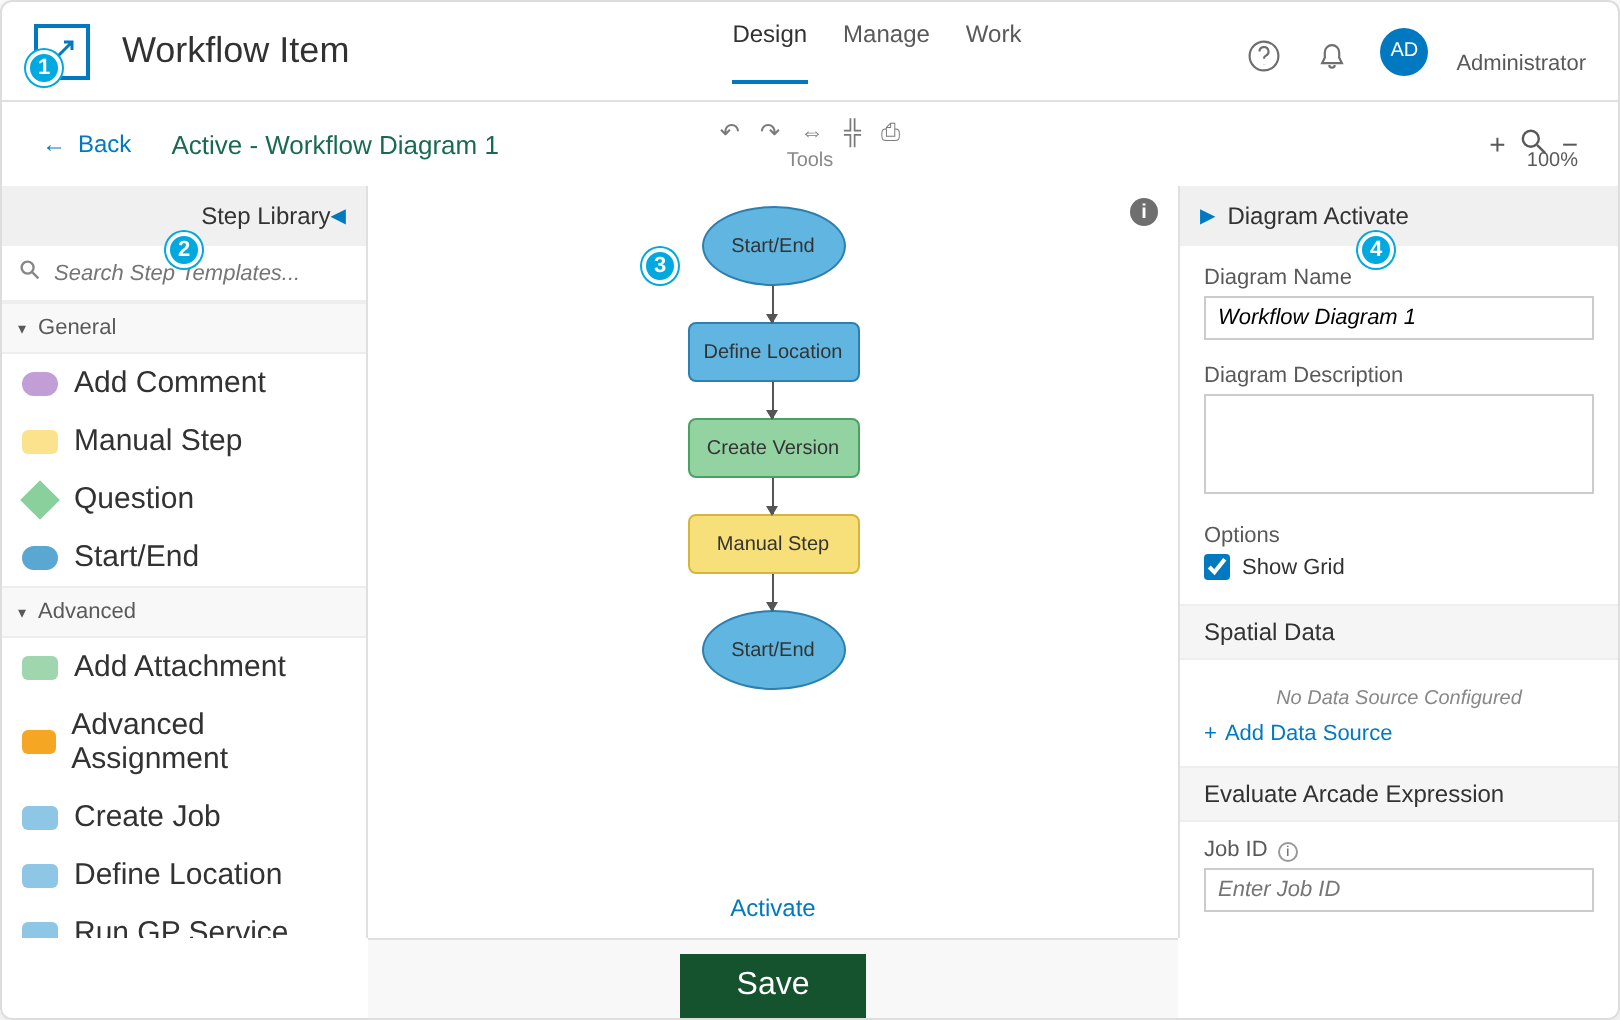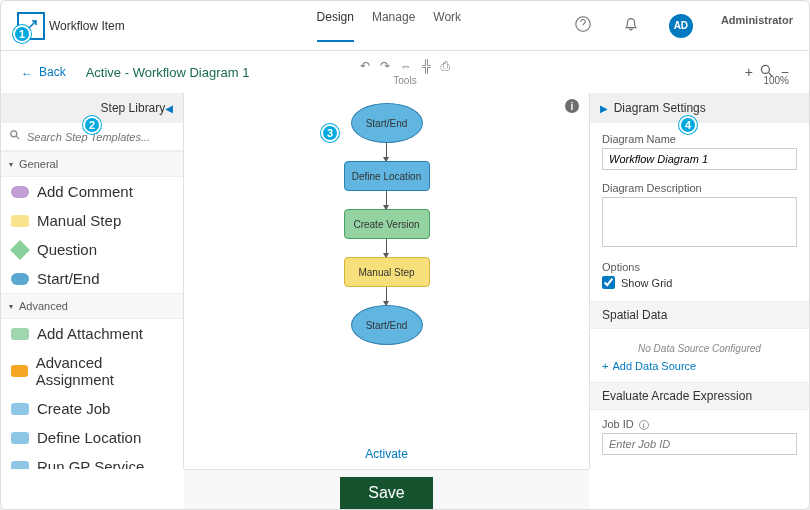--- a/index.html
+++ b/index.html
@@ -1,25 +1,25 @@
 <!DOCTYPE html>
 <html><head>
 <meta charset="utf-8">
 <style>
   * { box-sizing: border-box; margin: 0; padding: 0; font-family: -apple-system, BlinkMacSystemFont, "Segoe UI", Arial, sans-serif; }
   body { background: #fff; width: 810px; height: 510px; overflow: hidden; position: relative; border: 1px solid #ddd; border-radius: 6px; box-shadow: 0 2px 8px rgba(0,0,0,0.15); }
   
   .header { height: 50px; border-bottom: 1px solid #e0e0e0; display: flex; align-items: center; padding: 0 16px; }
   .logo-wrap { position: relative; width: 28px; height: 28px; border: 2px solid #0079c1; display: flex; align-items: center; justify-content: center; }
   .logo-wrap svg { width: 16px; height: 16px; }
-  .app-title { font-size: 12px; margin-left: 4px; color: #323232; }
+  .app-title { font-size: 18px; margin-left: 16px; color: #323232; }
   .tabs { margin-left: auto; display: flex; gap: 18px; font-size: 12px; color: #595959; margin-right: auto; padding-left: 80px; }
   .tab { padding-bottom: 16px; cursor: pointer; }
   .tab.active { border-bottom: 2px solid #0079c1; color: #323232; }
-  .head-right { display: flex; gap: 28px; align-items: flex-start; font-weight: bold; }
+  .head-right { display: flex; gap: 14px; align-items: flex-end; }
   .icon-btn { width: 20px; height: 20px; display: inline-flex; align-items: center; justify-content: center; cursor: pointer; color: #595959; }
   .avatar { width: 24px; height: 24px; border-radius: 50%; background: #0079c1; color: #fff; font-size: 10px; display: flex; align-items: center; justify-content: center; }
   .user-label { font-size: 11px; color: #595959; }
 
   .subhead { height: 42px; display: flex; align-items: center; padding: 0 20px; position: relative; }
   .back { color: #0079c1; font-size: 12px; display: flex; align-items: center; gap: 6px; cursor: pointer; }
   .diagram-title { margin-left: 20px; font-size: 13px; color: #196b4e; }
   .tools { position: absolute; left: 50%; transform: translateX(-50%); text-align: center; }
   .tool-icons { display: flex; gap: 10px; font-size: 12px; color: #7a7a7a; justify-content: center; }
   .tool-icon { cursor: pointer; }
@@ -225,21 +225,21 @@
       <div class="arrow"></div>
       <div class="node node-rect-yellow">Manual Step</div>
       <div class="arrow"></div>
       <div class="node node-ellipse">Start/End</div>
     </div>
   </div>
 
   <div class="right-panel">
     <div class="right-head">
       <span class="collapse-caret">▶</span>
-      <span>Diagram Settings</span>
+      <span>Diagram Activate</span>
     </div>
     <div class="right-body">
       <div class="section">
         <label class="field-label">Diagram Name</label>
         <input class="field-input" value="Workflow Diagram 1" style="">
       </div>
       <div class="section">
         <label class="field-label">Diagram Description</label>
         <textarea class="field-textarea" style=""></textarea>
       </div>

